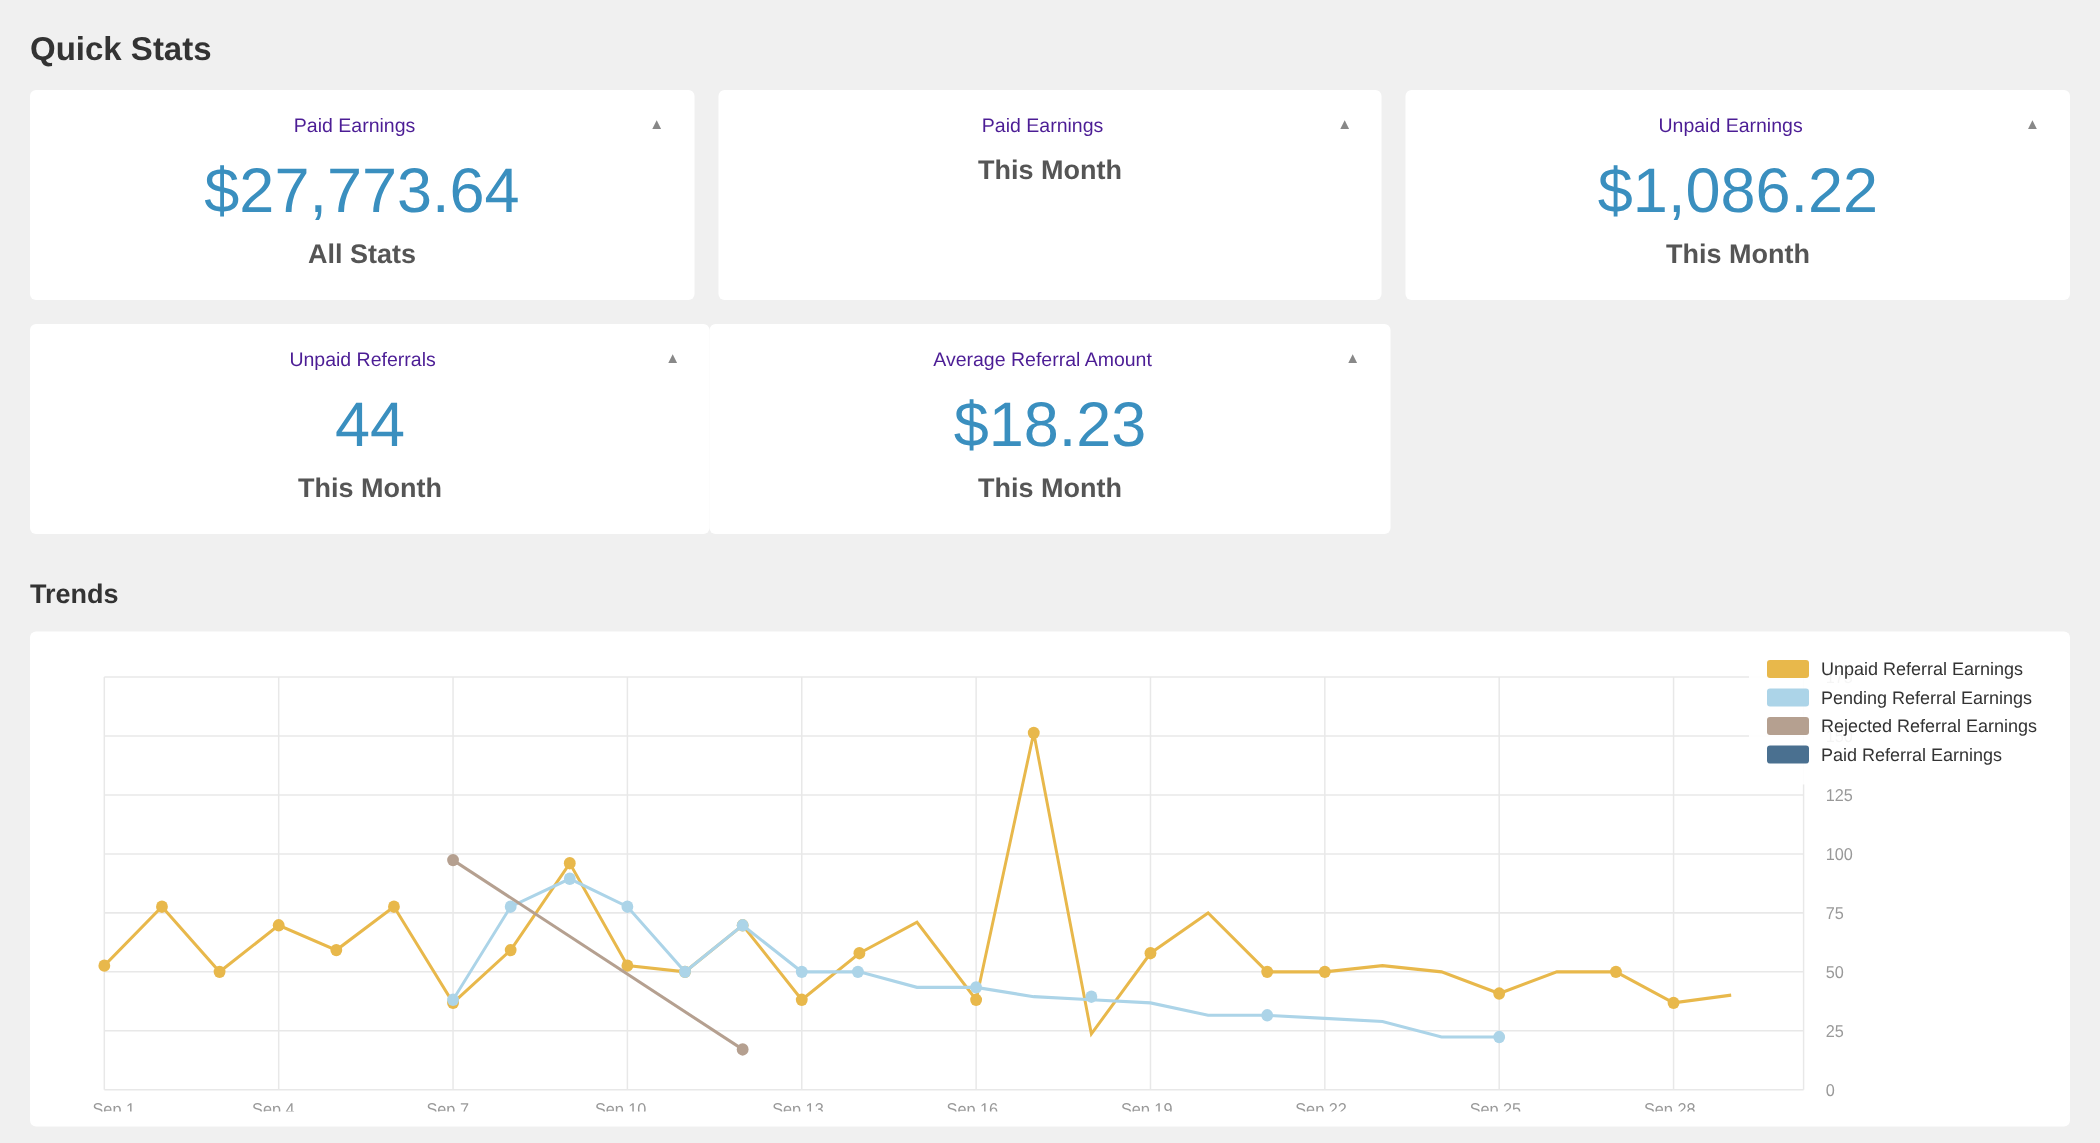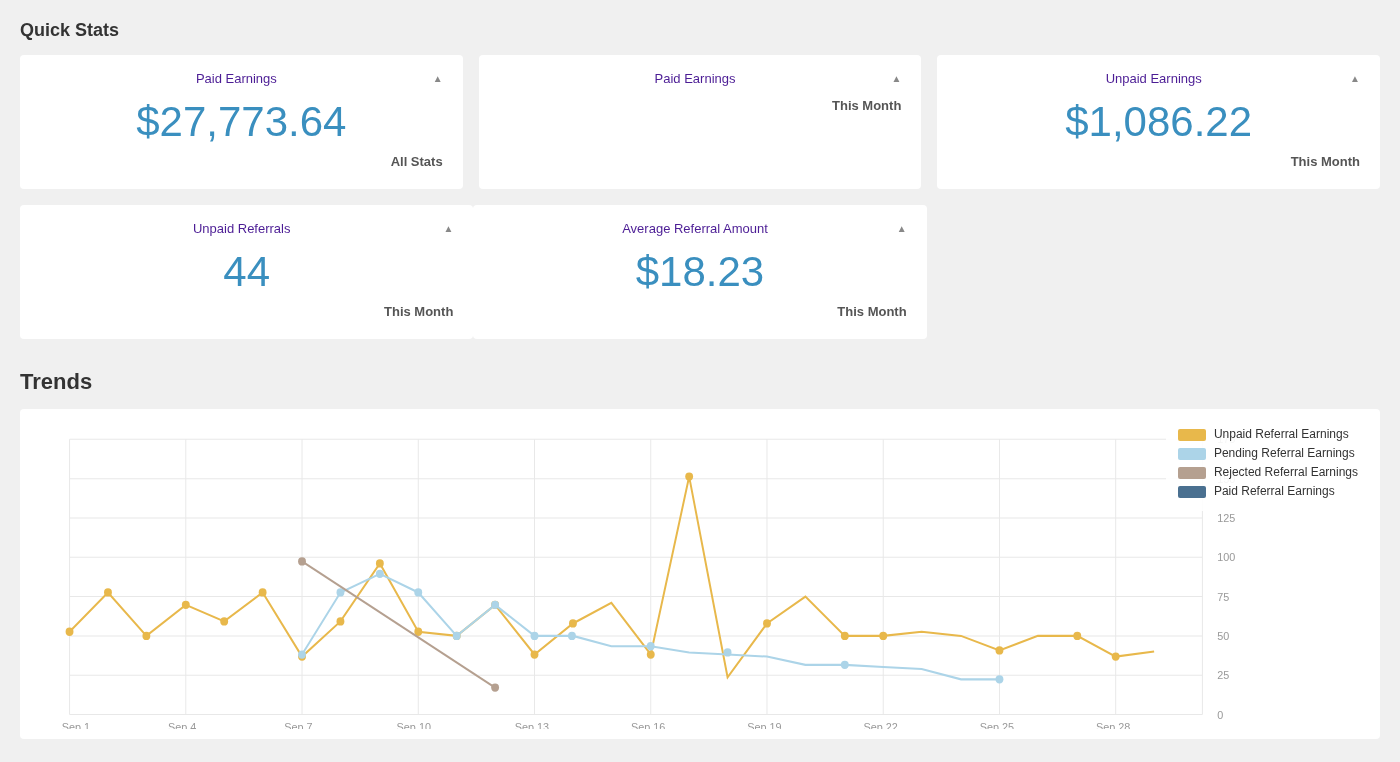--- a/index.html
+++ b/index.html
@@ -3,21 +3,21 @@
   <meta charset="utf-8">
   <style>
     * { box-sizing: border-box; margin: 0; padding: 0; }
     body {
       background: #f0f0f0;
       font-family: -apple-system, BlinkMacSystemFont, 'Segoe UI', sans-serif;
       color: #333;
       padding: 20px;
     }
     .section-title {
-      font-size: 18px;
+      font-size: 22px;
       font-weight: 600;
       color: #333;
       margin-bottom: 14px;
     }
     .cards-grid {
       display: grid;
       grid-template-columns: 1fr 1fr 1fr;
       gap: 16px;
       margin-bottom: 16px;
     }
@@ -50,33 +50,33 @@
       color: #888;
     }
     .card-value {
       font-size: 42px;
       font-weight: 300;
       color: #3a8fbf;
       text-align: center;
       margin-bottom: 8px;
     }
     .card-subtitle {
-      font-size: 13px;
+      font-size: 18px;
       color: #555;
-      text-align: right;
+      text-align: center;
       font-weight: 600;
     }
     .card-nodata {
       font-size: 17px;
       color: #aaa;
       text-align: center;
       margin: 12px 0 6px;
     }
     .trends-title {
-      font-size: 22px;
+      font-size: 18px;
       font-weight: 600;
       color: #333;
       margin-bottom: 14px;
     }
     .chart-container {
       background: #fff;
       border-radius: 4px;
       padding: 20px 20px 10px 20px;
       position: relative;
       height: 330px;
@@ -88,21 +88,21 @@
     .legend {
       position: absolute;
       top: 10px;
       right: 10px;
       background: rgba(255,255,255,0.9);
       padding: 8px 12px;
       font-size: 12px;
     }
     .legend-item {
       display: flex;
-      align-items: flex-end;
+      align-items: center;
       margin-bottom: 5px;
     }
     .legend-color {
       width: 28px;
       height: 12px;
       margin-right: 8px;
       border-radius: 2px;
     }
   </style>
 </head>

